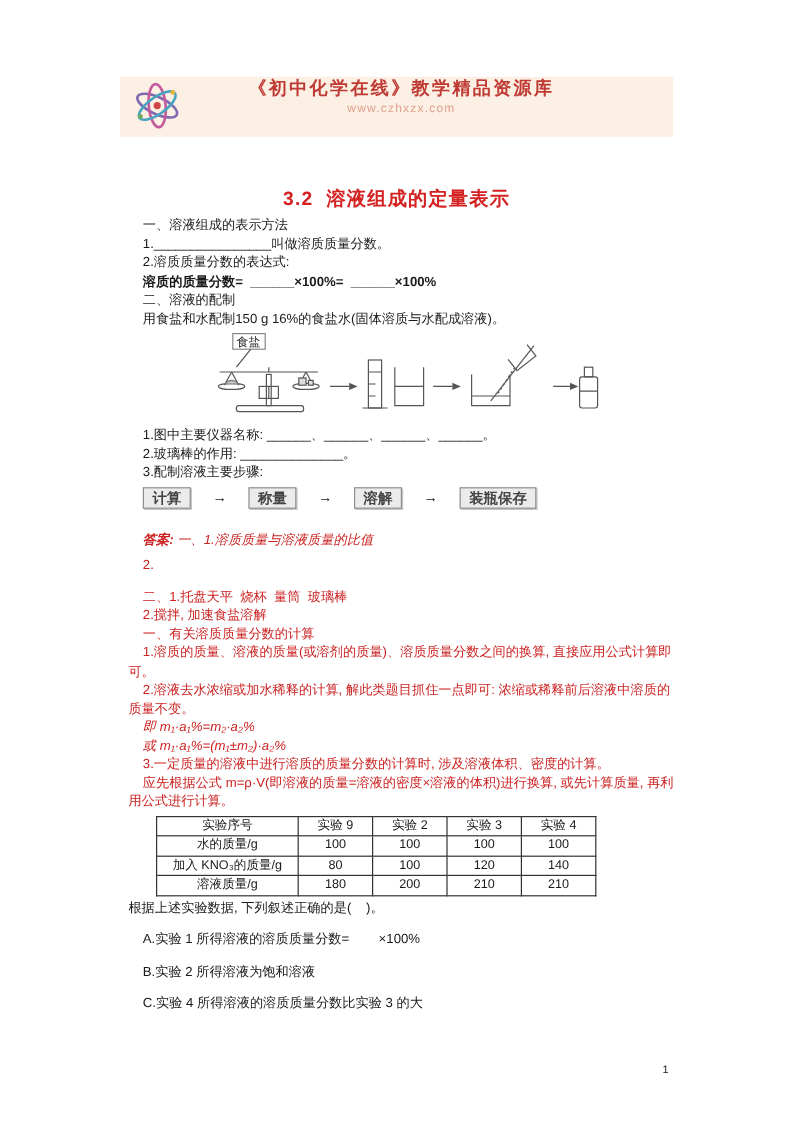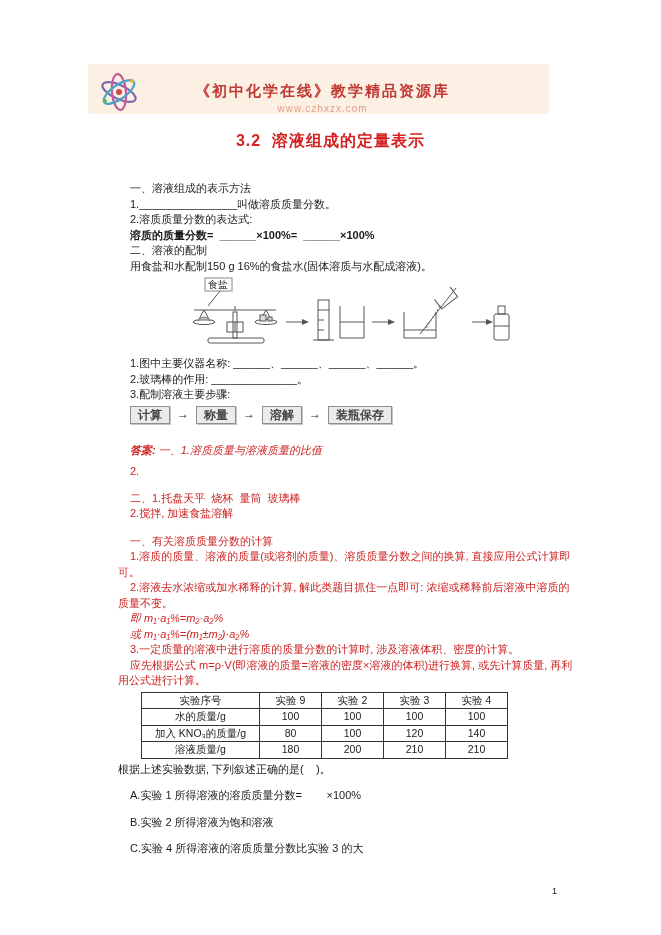--- a/index.html
+++ b/index.html
@@ -2,50 +2,50 @@
 <html><head>
 <meta charset="utf-8">
 <style>
   * { margin:0; padding:0; box-sizing:border-box; }
   html,body { background:#ffffff; }
   body { font-family:"Liberation Sans","DejaVu Sans",sans-serif; color:#1a1a1a; }
   .page { position:relative; width:661px; height:935px; background:#ffffff; overflow:hidden; }
   .t { white-space:pre-wrap; }
 
   
-  .banner { position:absolute; left:88px; top:64px; width:461px; height:50px;
-            background:#fcefe3; display:flex; align-items:flex-end; }
+  .banner { position:absolute; left:100px; top:64px; width:461px; height:50px;
+            background:#fcefe3; display:flex; align-items:flex-start; }
   .banner-logo { margin-left:8px; flex:0 0 auto; }
   .banner-text { flex:1; text-align:center; margin-right:46px; }
   .banner-title { font-size:15px; font-weight:bold; color:#bf3a34; letter-spacing:2px; }
   .banner-url { font-size:10px; color:#e0a18e; letter-spacing:1px; margin-top:2px; }
 
-  .doc-title { position:absolute; top:131px; left:0; width:100%; text-align:center;
+  .doc-title { position:absolute; top:156px; left:0; width:100%; text-align:center;
                font-size:16px; font-weight:bold; color:#d42121; letter-spacing:1px; }
 
   
-  .content { position:absolute; left:118px; top:181px; width:456px;
+  .content { position:absolute; left:107px; top:181px; width:456px;
              font-size:11px; line-height:15.5px; }
   .p { text-indent:12px; }
   .red { color:#cc2222; }
   .bold { font-weight:bold; }
   .math { font-style:italic; }
 
   .figure { display:block; margin:2px 0 2px 62px; }
 
-  .steps { display:flex; align-items:center; gap:7px; margin:3px 0 0 12px; height:19px; }
+  .steps { display:flex; align-items:center; gap:18px; margin:3px 0 0 12px; height:19px; }
   .step-box { border:1px solid #8f8f8f; background:#ebebeb; padding:0 7px;
               font-size:12px; font-weight:bold; color:#444; line-height:16px;
               box-shadow:1px 1px 0 #c5c5c5; }
   .arrow-glyph { color:#222; font-size:12px; }
 
   .ans1 { margin-top:18px;font-style:italic; }
   .ans2 { margin-top:6px; }
   .ans3 { margin-top:11px; }
-  .notes-h { margin-top:12px; }
+  .notes-h { }
 
   table.exp { border-collapse:collapse; margin:3px 0 3px 23px; table-layout:fixed;padding-left:13px; }
   table.exp td { border:1px solid #333; font-size:10.5px; text-align:center;
                  padding:0 4px; height:14px; }
   table.exp .c0 { width:118px; }
   table.exp .c  { width:62px; }
 
   .q { margin-top:3px; }
   .opt { margin-top:11px; text-indent:12px; }
 

